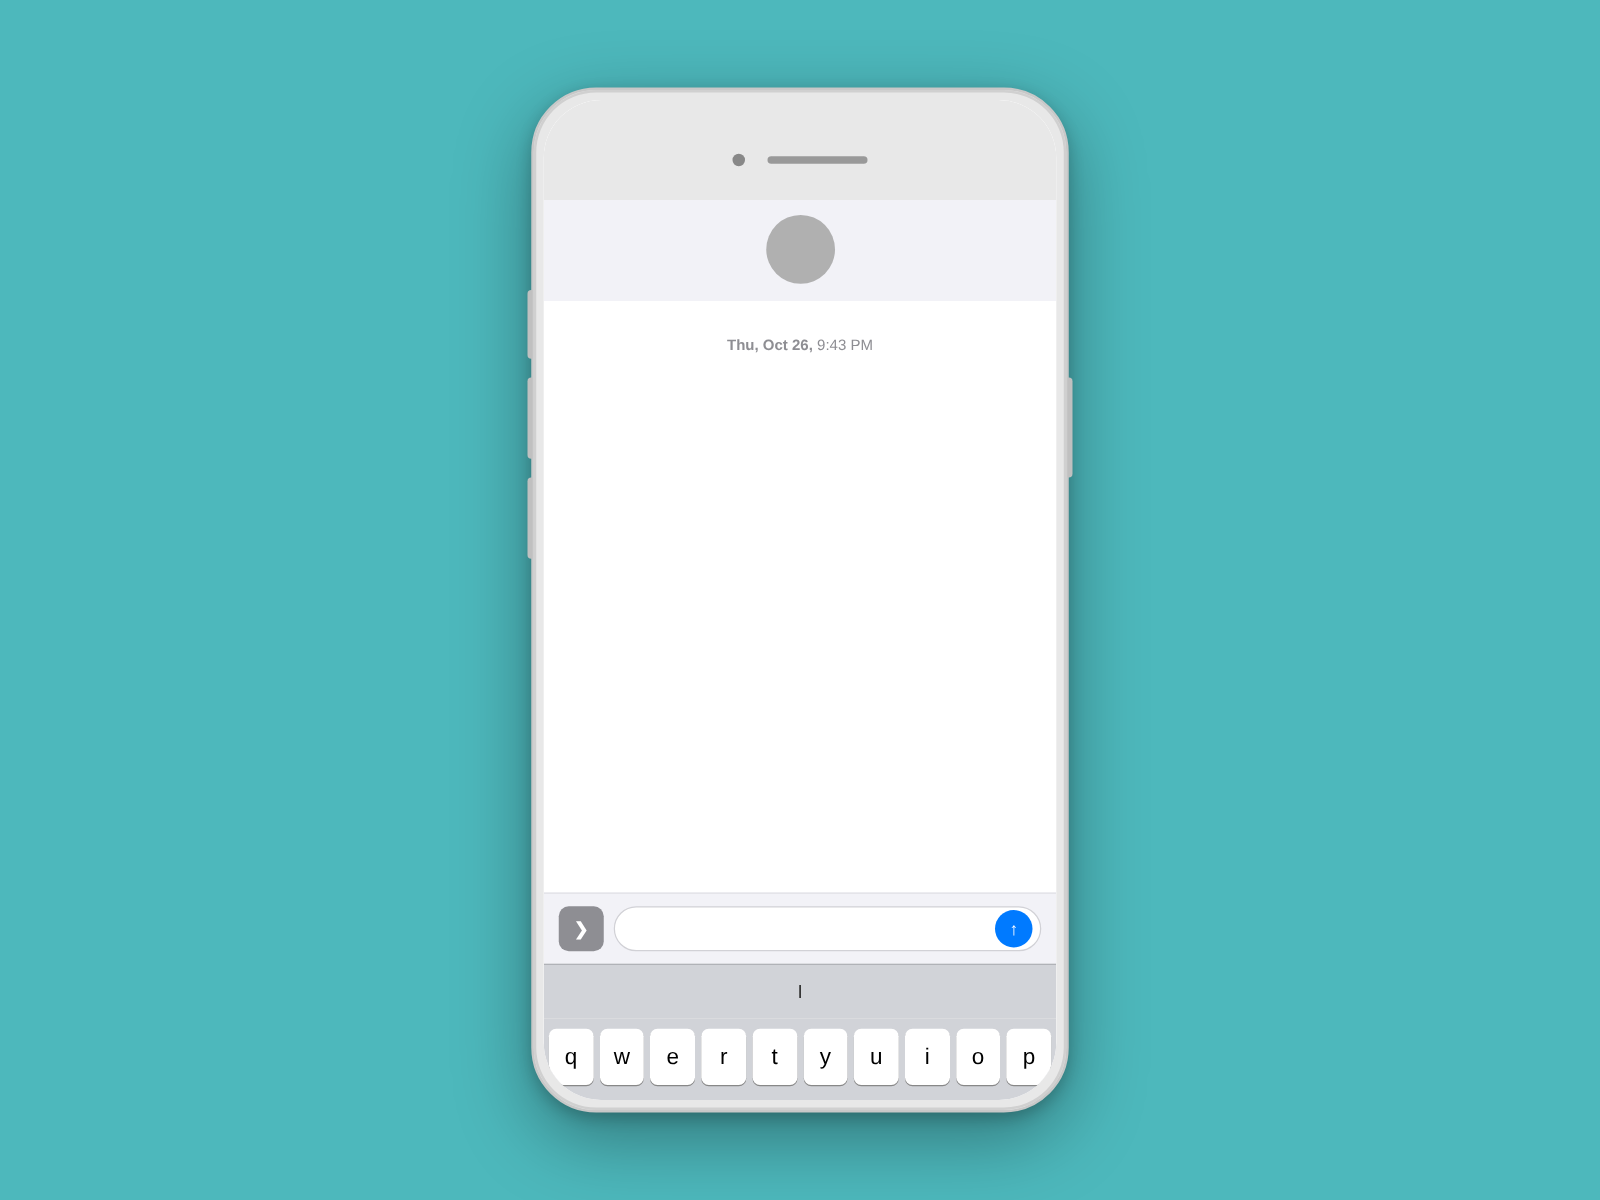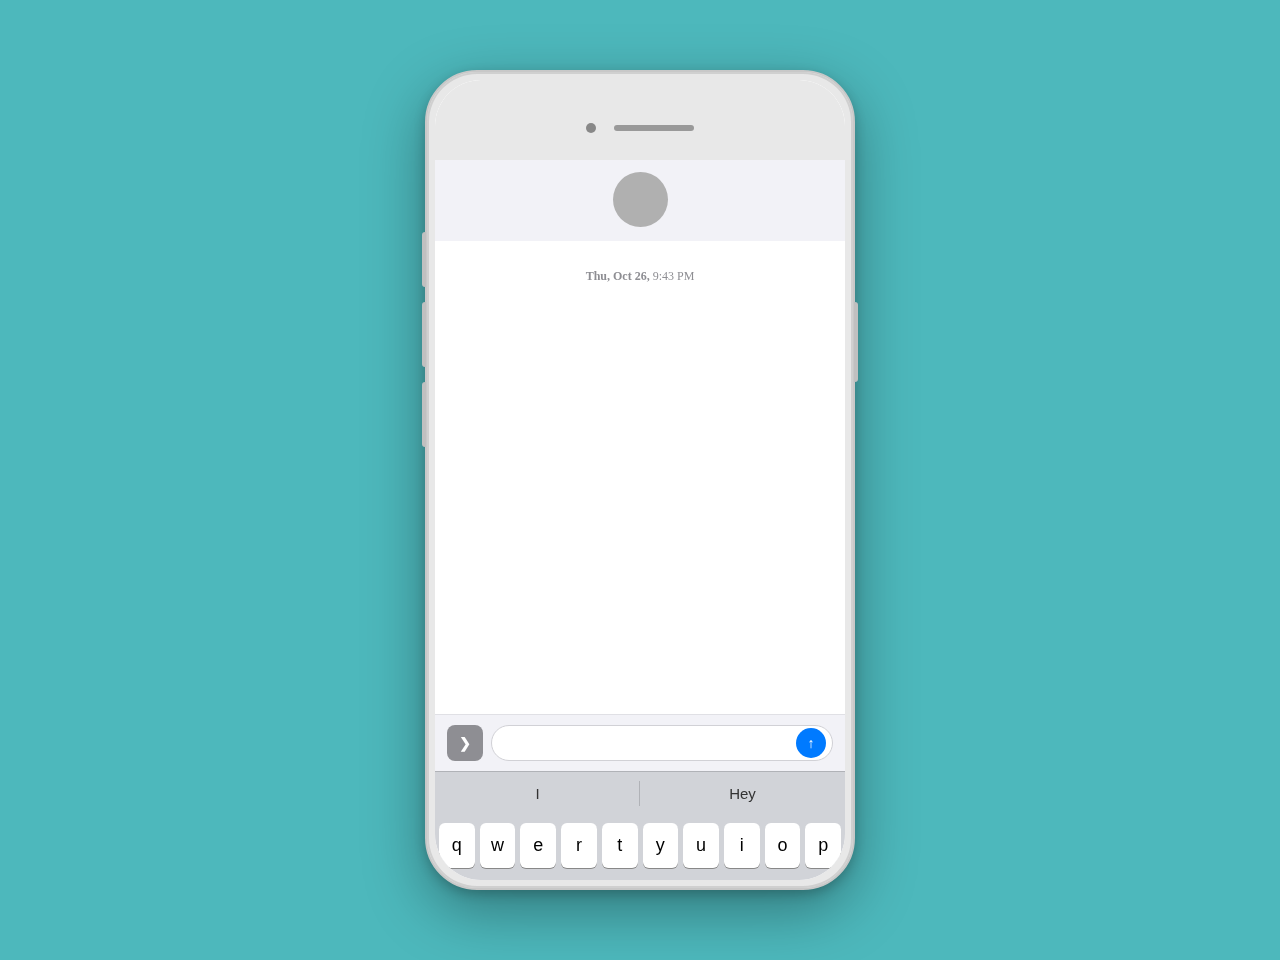--- a/index.html
+++ b/index.html
@@ -139,21 +139,20 @@
     }
 
     
     .messages-area {
       flex: 1;
       background: white;
       padding: 20px 16px;
       display: flex;
       flex-direction: column;
       align-items: center;
-      font-family: Liberation Serif, serif;
     }
 
     .timestamp {
       color: #8e8e93;
       font-size: 12px;
       margin-top: 8px;
       text-align: center;
     }
 
     .timestamp strong {
@@ -325,23 +324,20 @@
           <input class="message-input" type="text" placeholder="" style="">
           <div class="send-btn">
             <span class="send-icon">↑</span>
           </div>
         </div>
       </div>
 
       <div class="predictive-bar">
         <div class="predictive-word">
           <span>I</span>
-        </div>
-        <div class="predictive-word">
-          <span>Hey</span>
         </div>
       </div>
 
       <div class="keyboard">
         <div class="keyboard-row">
           <div class="key">q</div>
           <div class="key">w</div>
           <div class="key">e</div>
           <div class="key">r</div>
           <div class="key">t</div>

